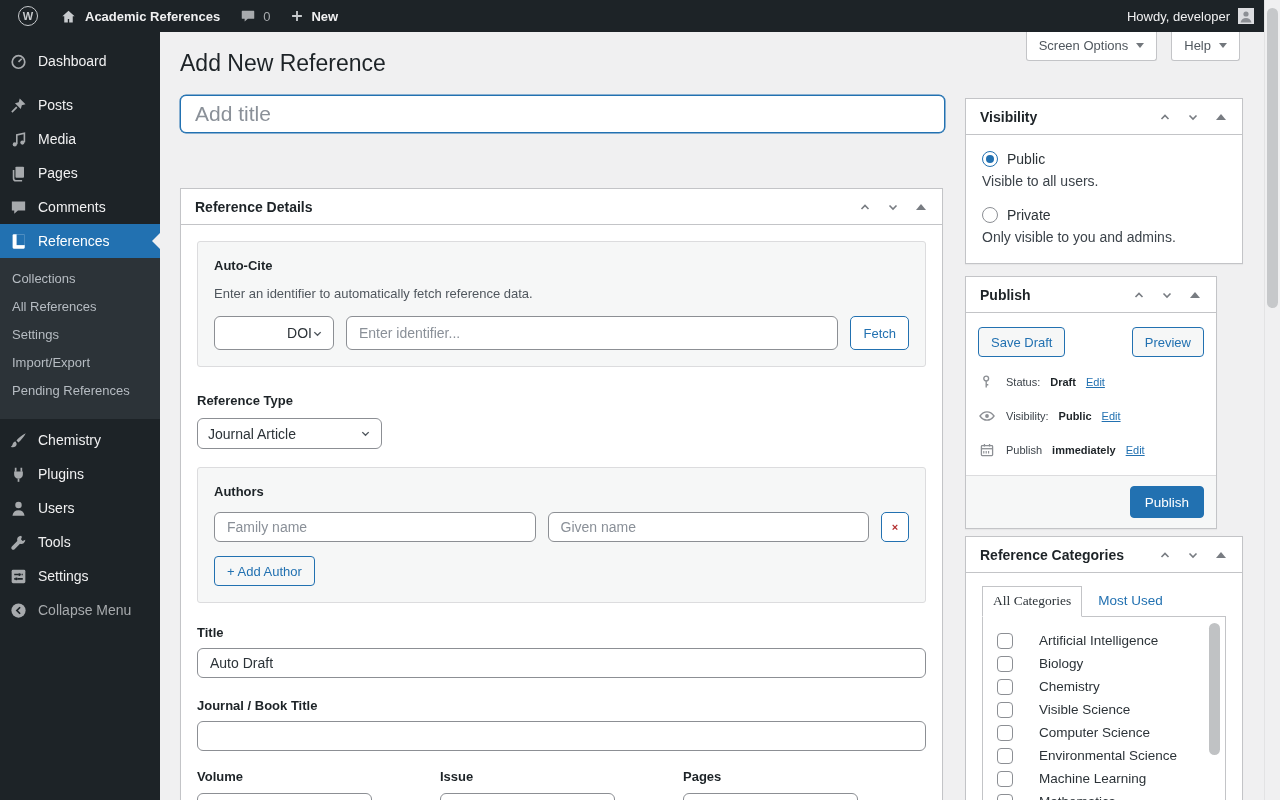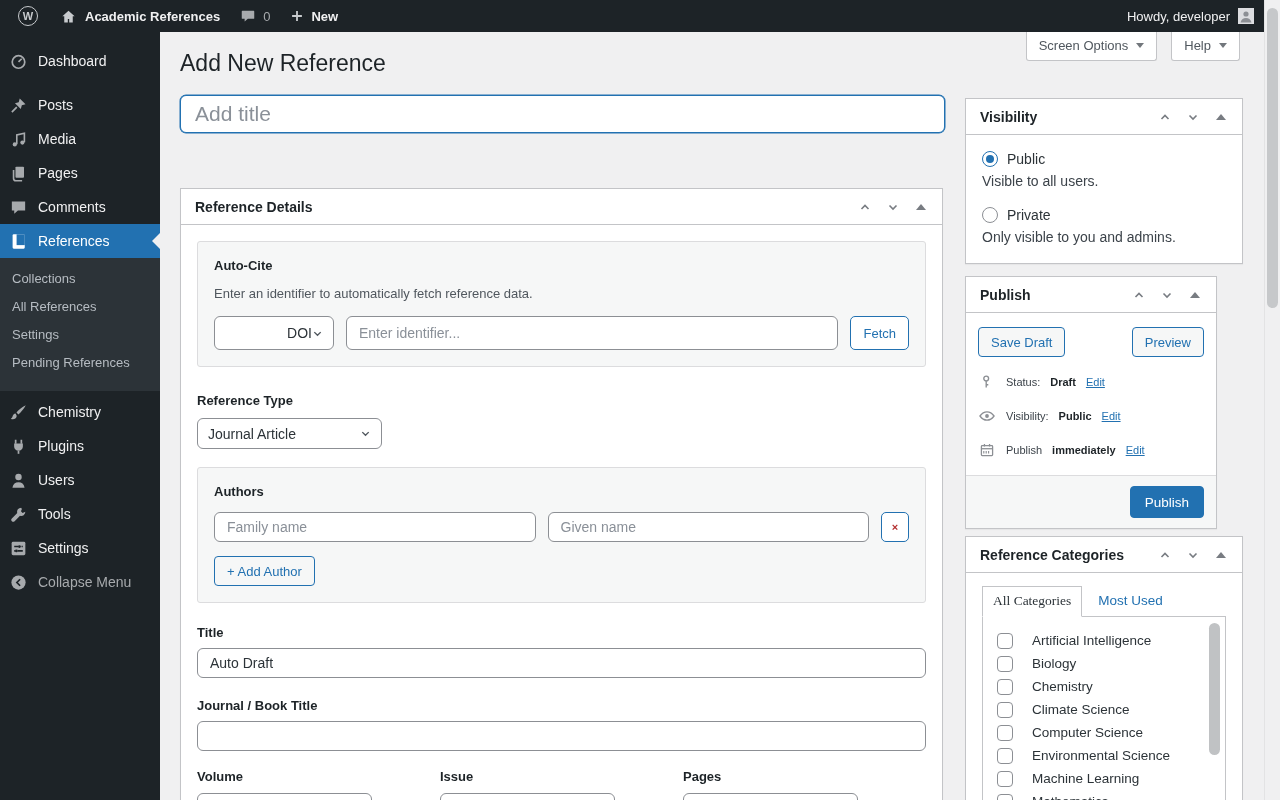--- a/index.html
+++ b/index.html
@@ -158,21 +158,21 @@
   #categories-box { left: 965px; top: 536px; width: 278px; height: 340px; }
   .cat-body { padding: 12px 16px; }
   .cat-tabs { display: flex; align-items: center; }
   .cat-tab-active {
     position: relative; top: 1px; z-index: 2; background: #fff;
     border: 1px solid #c3c4c7; border-bottom-color: #fff;
     padding: 6px 10px 7px; font-size: 13.5px; color: #2c3338; cursor: pointer; font-family: Liberation Serif, serif;
   }
   .cat-tab-link { margin-left: 16px; font-size: 13.5px; color: #2271b1; cursor: pointer; }
   .cat-panel { position: relative; z-index: 1; border: 1px solid #c3c4c7; background: #fff; padding: 12px 26px 10px 14px; height: 230px; overflow: hidden; }
-  .cat-item { display: flex; align-items: center; gap: 19px; padding: 3.5px 0; font-size: 13.5px; color: #2c3338; cursor: pointer; }
+  .cat-item { display: flex; align-items: center; gap: 26px; padding: 3.5px 0; font-size: 13.5px; color: #2c3338; cursor: pointer; }
   .checkbox { width: 16px; height: 16px; border: 1px solid #8c8f94; border-radius: 4px; background: #fff; flex: none; cursor: pointer; }
   .cat-scroll-thumb { position: absolute; right: 5px; top: 6px; width: 11px; height: 132px; border-radius: 6px; background: #c0c2c4; cursor: pointer; }
 
   
   #page-scrollbar { position: absolute; right: 0; top: 0; width: 16px; height: 800px; background: #f0f0f1; border-left: 1px solid #e3e3e4; z-index: 100; }
   #page-scroll-thumb { position: absolute; left: 2px; width: 11px; top: 8px; height: 300px; background: #c6c8ca; border-radius: 6px; cursor: pointer; }
 </style>
 </head>
 <body>
 
@@ -271,20 +271,21 @@
             <rect x="3.8" y="2.4" width="12.8" height="15.2" rx="1.2" fill="currentColor"></rect>
             <rect x="8" y="2.4" width="8.6" height="11.4" fill="var(--mibg)"></rect>
           </svg>
       </span>
       <span>References</span>
     </div>
     <div class="submenu">
       <div class="submenu-item">Collections</div>
       <div class="submenu-item">All References</div>
       <div class="submenu-item">Settings</div>
+      <div class="submenu-item">Import/Export</div>
       <div class="submenu-item">Pending References</div>
     </div>
     <div class="menu-item" style="margin-top:4px">
       <span class="mi-icon">
         <svg width="19" height="19" viewBox="0 0 20 20">
             <path d="M17.6 2.4C14 4 9.4 8.1 7.9 10.1l2 2c2-1.5 6.1-6.1 7.7-9.7z" fill="currentColor"></path>
             <path d="M6.9 11c-1.8.2-2.8 1.6-3.2 3.2-.3 1.1-.8 1.9-1.8 2.3 1.2.7 3.4.8 4.8-.2 1.1-.8 1.6-2.2 1.2-3.3z" fill="currentColor"></path>
           </svg>
       </span>
       <span>Chemistry</span>
@@ -563,21 +564,21 @@
       <label class="cat-item">
         <span class="checkbox"></span>
         <span>Biology</span>
       </label>
       <label class="cat-item">
         <span class="checkbox"></span>
         <span>Chemistry</span>
       </label>
       <label class="cat-item">
         <span class="checkbox"></span>
-        <span>Climate Science</span>
+        <span>Visible Science</span>
       </label>
       <label class="cat-item">
         <span class="checkbox"></span>
         <span>Computer Science</span>
       </label>
       <label class="cat-item">
         <span class="checkbox"></span>
         <span>Environmental Science</span>
       </label>
       <label class="cat-item">

